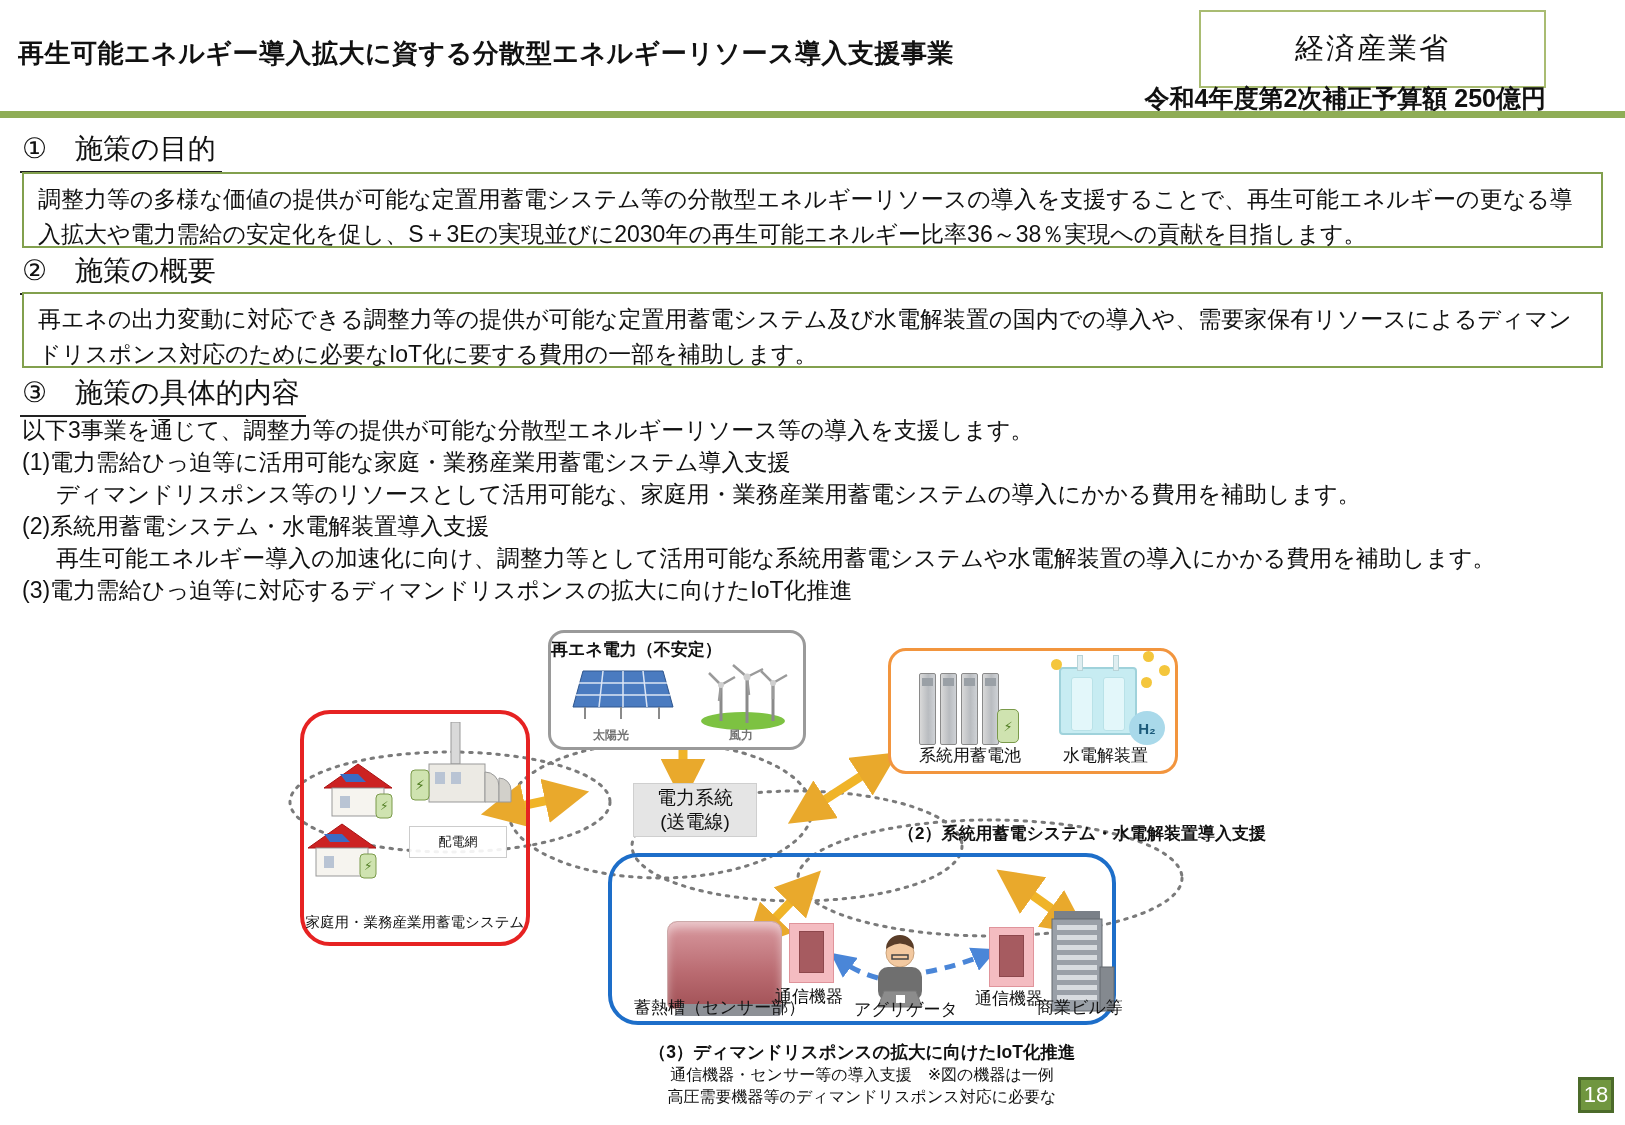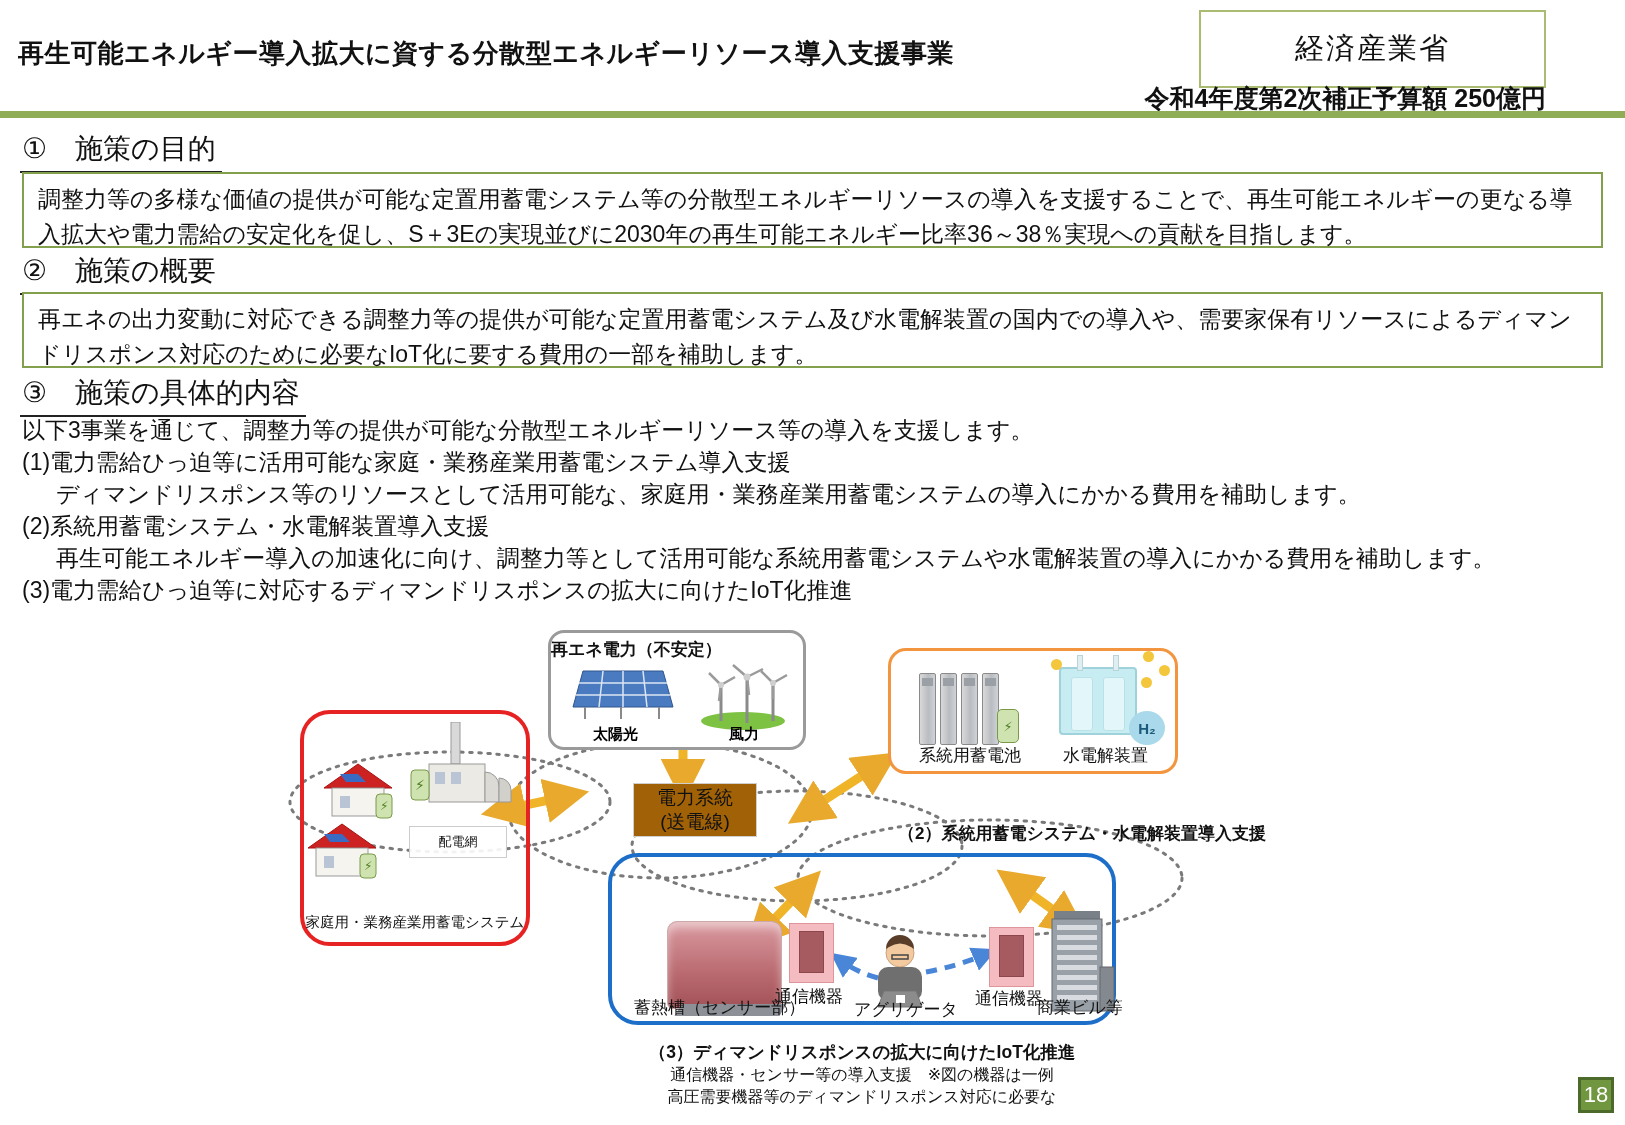--- a/index.html
+++ b/index.html
@@ -26,26 +26,26 @@
   #h3 { top:374px; }
   .s3-line { position:absolute; font-size:23px; line-height:30px; white-space:nowrap; }
 
   
   .diagram { position:absolute; left:0; top:620px; width:1625px; height:505px; }
   .diagram svg.overlay { position:absolute; left:0; top:0; width:1625px; height:505px; }
 
   .ren-box { position:absolute; left:548px; top:10px; width:258px; height:120px;
     border:3px solid #9a9a9a; border-radius:16px; background:#fff; z-index:3; }
   .ren-title { position:absolute; left:0; right:0; top:5px; text-align:left; font-size:17px; font-weight:bold; }
-  .ren-label { position:absolute; bottom:3px; font-size:15px; font-weight:bold; color:#000000; }
+  .ren-label { position:absolute; bottom:3px; font-size:12px; font-weight:bold; color:#737373; }
   .solar-wrap { position:absolute; left:18px; top:32px; }
   .wind-wrap  { position:absolute; left:140px; top:26px; }
 
   .grid-label { position:absolute; left:633px; top:163px; width:124px; height:54px;
-    background:#a16207; border:1px solid #cfcfcf; display:flex; flex-direction:column;
+    background:#e5e5e5; border:1px solid #cfcfcf; display:flex; flex-direction:column;
     align-items:center; justify-content:center; font-size:19px; line-height:1.25; z-index:3; }
 
   .home-box { position:absolute; left:300px; top:90px; width:230px; height:236px;
     border:4px solid #E62222; border-radius:30px; background:transparent; z-index:2; }
   .grid-net-label { position:absolute; left:72px; top:112px; width:98px; height:32px;
     background:rgba(255,255,255,.9); border:1px solid #ccc; display:flex; align-items:center;
     justify-content:center; font-size:13px;margin-left:33px; }
   .home-label { position:absolute; left:0; right:0; bottom:10px; text-align:center; font-size:14.5px; }
   .cap { position:absolute; font-weight:bold; font-size:17px; white-space:nowrap; z-index:4; }
   #cap1 { left:258px; top:328px; }

